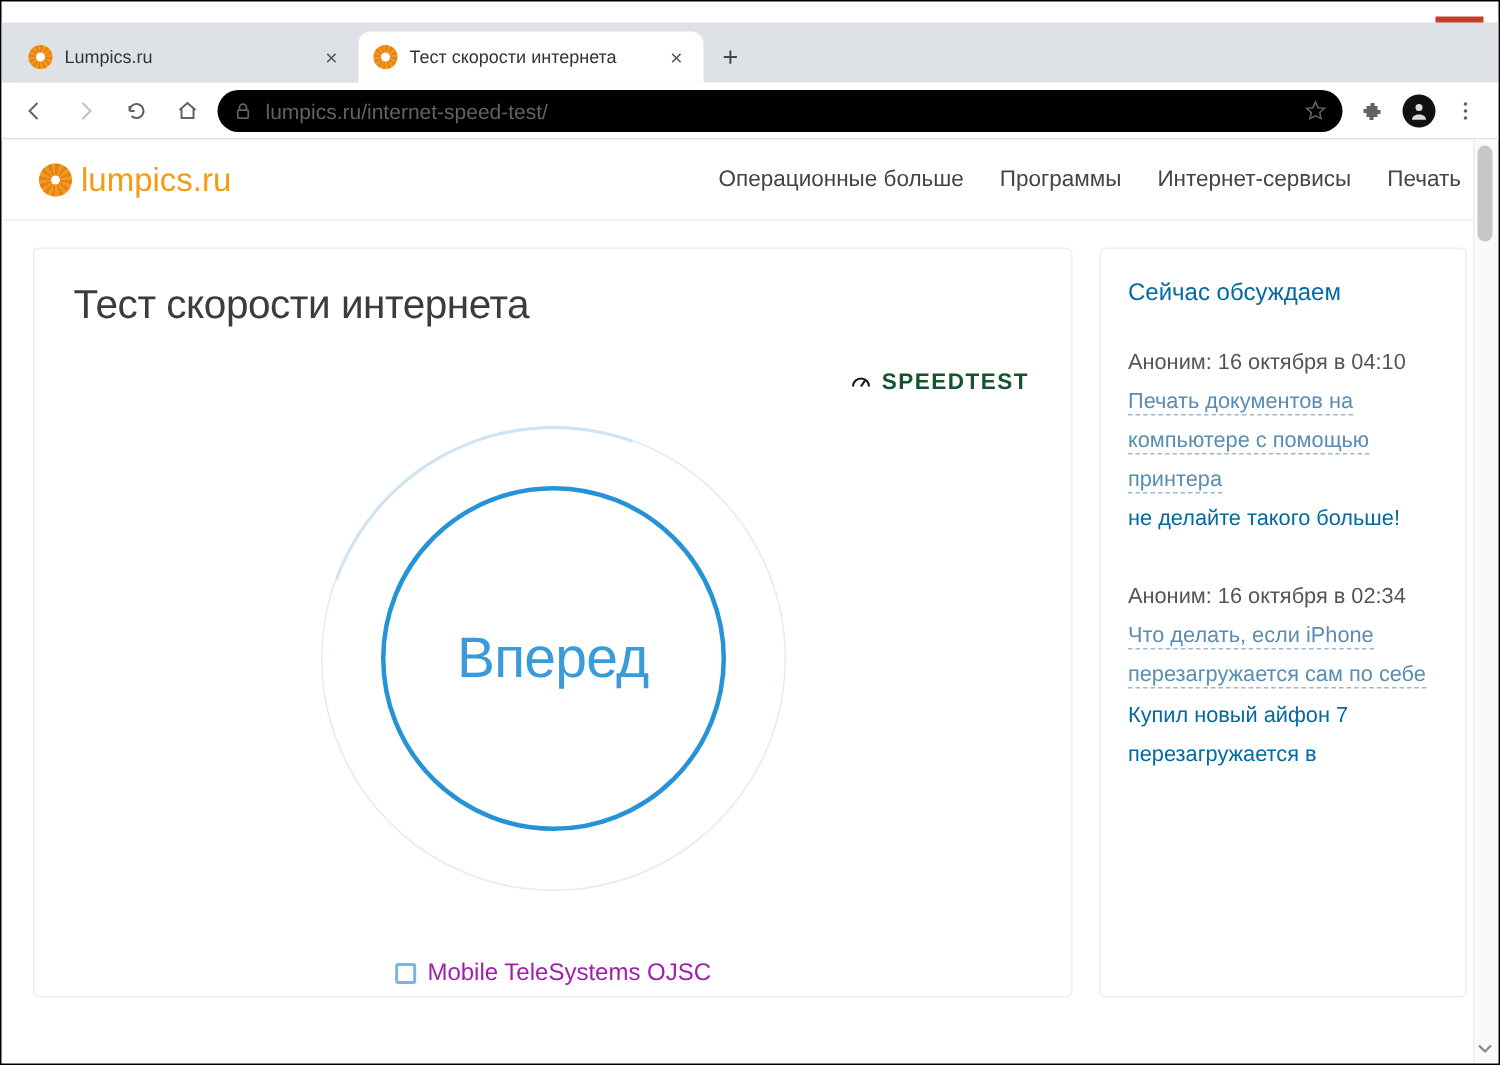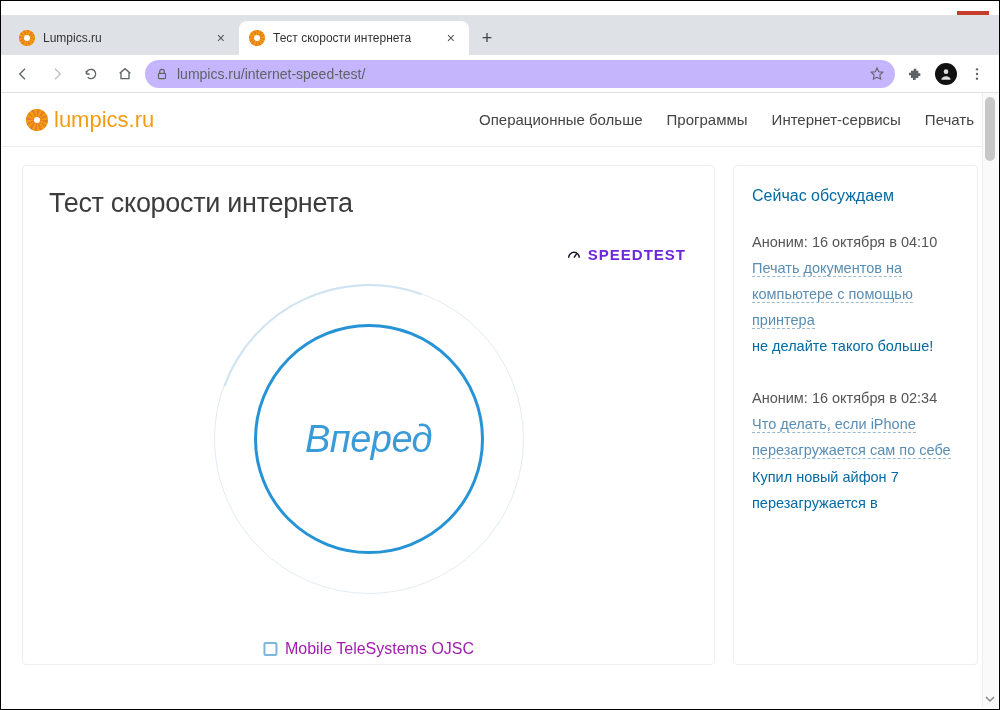--- a/index.html
+++ b/index.html
@@ -14,47 +14,47 @@
   .tab { height: 34px; min-width: 230px; background: #dee1e6; border-top-left-radius: 8px; border-top-right-radius: 8px; display: flex; align-items: center; padding: 0 10px; gap: 8px; font-size: 12px; color: #333; position: relative; }
   .tab.active { background: #fff; }
   .tab .favicon { width: 16px; height: 16px; }
   .tab .close { margin-left: auto; color: #555; font-size: 14px; padding: 2px 4px; }
   .newtab { width: 28px; height: 28px; display: flex; align-items: center; justify-content: center; color: #444; font-size: 18px; margin-left: 4px; margin-bottom: 3px; }
 
   
   .toolbar { height: 38px; display: flex; align-items: center; background: #fff; padding: 0 8px; gap: 6px; border-bottom: 1px solid #e0e0e0; }
   .tbicon { width: 28px; height: 28px; display: flex; align-items: center; justify-content: center; color: #5f6368; border-radius: 50%; }
   .tbicon svg { width: 16px; height: 16px; }
-  .urlbar { flex: 1; height: 28px; background: #c4b5fd; border-radius: 14px; display: flex; align-items: center; padding: 0 10px; font-size: 14px; color: #5f6368; gap: 8px; text-align: right; }
+  .urlbar { flex: 1; height: 28px; background: #000000; border-radius: 14px; display: flex; align-items: center; padding: 0 10px; font-size: 14px; color: #5f6368; gap: 8px; text-align: right; }
   .urlbar .lock { width: 14px; height: 14px; }
   .urlbar .star { margin-left: auto; }
   .avatar { width: 22px; height: 22px; border-radius: 50%; background: #111; display: flex; align-items: center; justify-content: center; color: #fff; font-size: 8px; }
 
   
   .page { position: absolute; top: 92px; left: 1px; right: 1px; bottom: 1px; overflow: hidden; background: #fff; }
   .scroll-shadow { position: absolute; right: 0; top: 0; bottom: 0; width: 16px; background: #fafafa; border-left: 1px solid #eee; }
   .scroll-thumb { position: absolute; right: 3px; top: 4px; width: 10px; height: 64px; background: #c7c7c7; border-radius: 5px; }
   .scroll-arrow { position: absolute; right: 3px; width: 10px; height: 10px; color: #888; display: flex; align-items: center; justify-content: center; }
   .scroll-arrow.down { bottom: 4px; }
 
   .site-header { height: 54px; display: flex; align-items: center; padding: 0 24px; border-bottom: 1px solid #eee; }
   .logo { display: flex; align-items: center; gap: 6px; color: #f39c12; font-size: 22px; font-family: "Trebuchet MS", sans-serif; }
   .nav { margin-left: auto; display: flex; gap: 24px; font-size: 15px; color: #444; }
 
   .content { display: flex; gap: 18px; padding: 18px 20px; }
   .main-card { flex: 1; background: #fff; border: 1px solid #eee; border-radius: 4px; padding: 22px 26px; min-height: 500px; position: relative; }
   .card-title { font-size: 27px; font-weight: 300; color: #3c3c3c; margin-bottom: 16px; letter-spacing: -0.3px; }
 
-  .speedtest-brand { position: absolute; right: 28px; top: 80px; display: flex; align-items: center; gap: 6px; color: #6d28d9; font-weight: 600; font-size: 15px; letter-spacing: 1px; }
+  .speedtest-brand { position: absolute; right: 28px; top: 80px; display: flex; align-items: center; gap: 6px; color: #14532d; font-weight: 600; font-size: 15px; letter-spacing: 1px; }
   .speedtest-brand .gauge-glyph { width: 16px; height: 16px; }
 
   .gauge-wrap { margin-top: 40px; height: 360px; display: flex; align-items: center; justify-content: center; position: relative; }
   .gauge-outer { width: 310px; height: 310px; border: 1px solid #e2ebf3; border-radius: 50%; display: flex; align-items: center; justify-content: center; }
   .gauge-arc { position: absolute; width: 310px; height: 310px; border-radius: 50%; border: 2px solid transparent; border-top-color: #cfe3f2; transform: rotate(-25deg); }
-  .go-btn { width: 230px; height: 230px; border: 3px solid #2693d6; border-radius: 50%; display: flex; align-items: center; justify-content: center; color: #3a9bd9; font-size: 38px; font-weight: 300; cursor: pointer; background: #fff; letter-spacing: -0.5px; font-style: italic; }
+  .go-btn { width: 230px; height: 230px; border: 3px solid #2693d6; border-radius: 50%; display: flex; align-items: center; justify-content: center; color: #3a9bd9; font-size: 38px; font-weight: 300; cursor: pointer; background: #fff; letter-spacing: -0.5px; }
 
   .isp-line { position: absolute; bottom: 6px; left: 50%; transform: translateX(-50%); color: #a21caf; font-size: 16px; display: flex; align-items: center; gap: 8px; }
   .isp-box { width: 14px; height: 14px; border: 2px solid #7cb6dc; border-radius: 2px; }
 
   .sidebar { width: 245px; background: #fff; border: 1px solid #eee; border-radius: 4px; padding: 20px 18px; font-size: 14.5px; color: #444; }
   .sb-title { font-size: 16px; font-weight: 400; color: #0369a1; line-height: 1.3; margin-bottom: 22px; }
   .discuss-item { margin-bottom: 26px; line-height: 1.8; }
   .discuss-meta { color: #555; }
   .discuss-link { color: #5a8db3; text-decoration: none; border-bottom: 1px dashed #9bb9cf; }
   .discuss-comment { color: #0369a1; }

